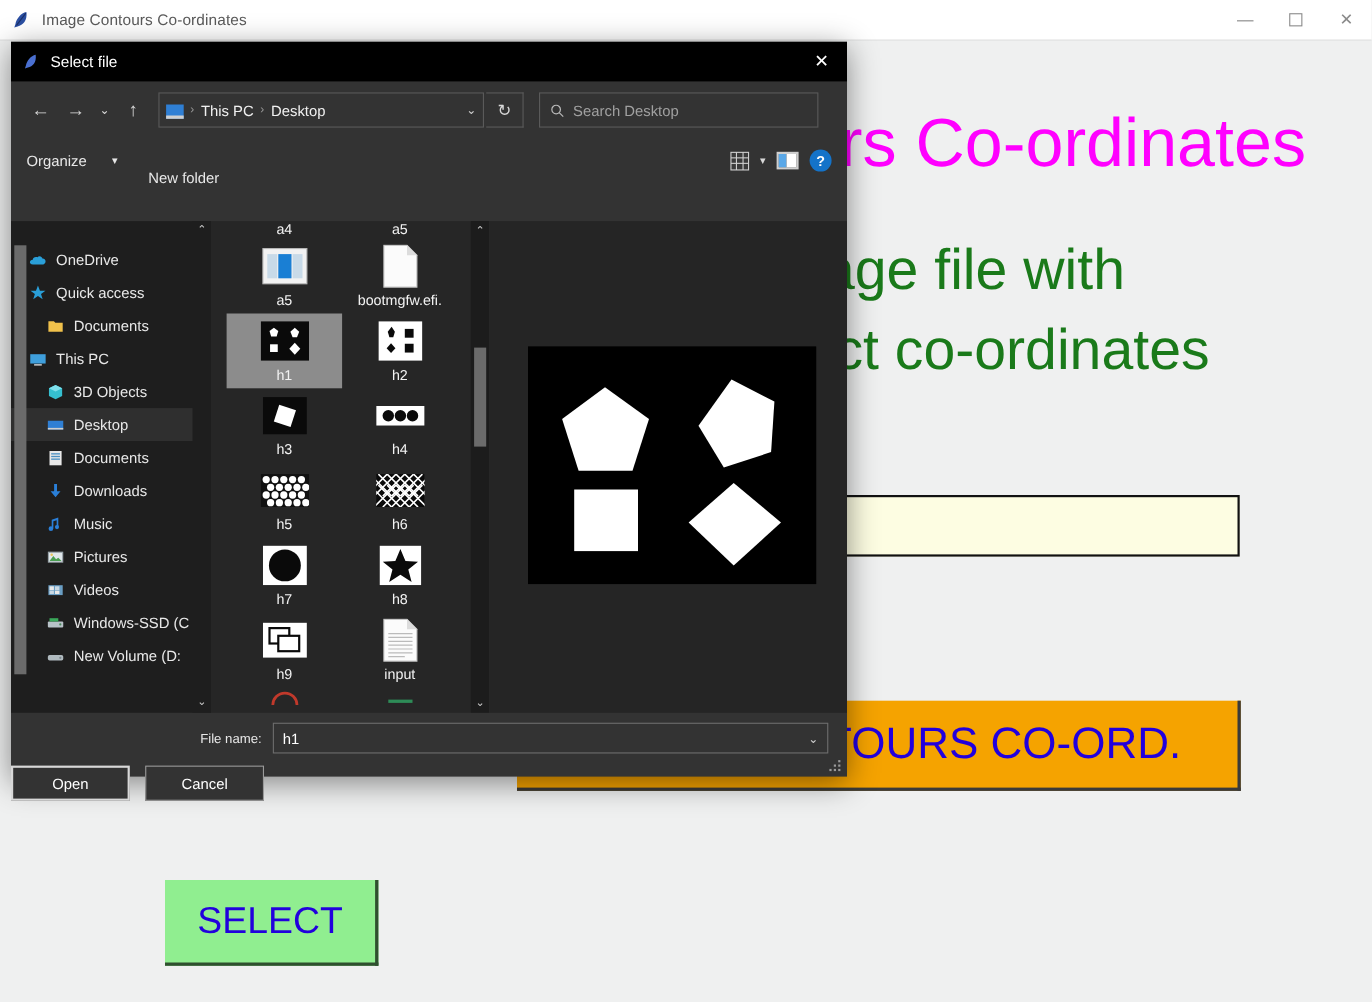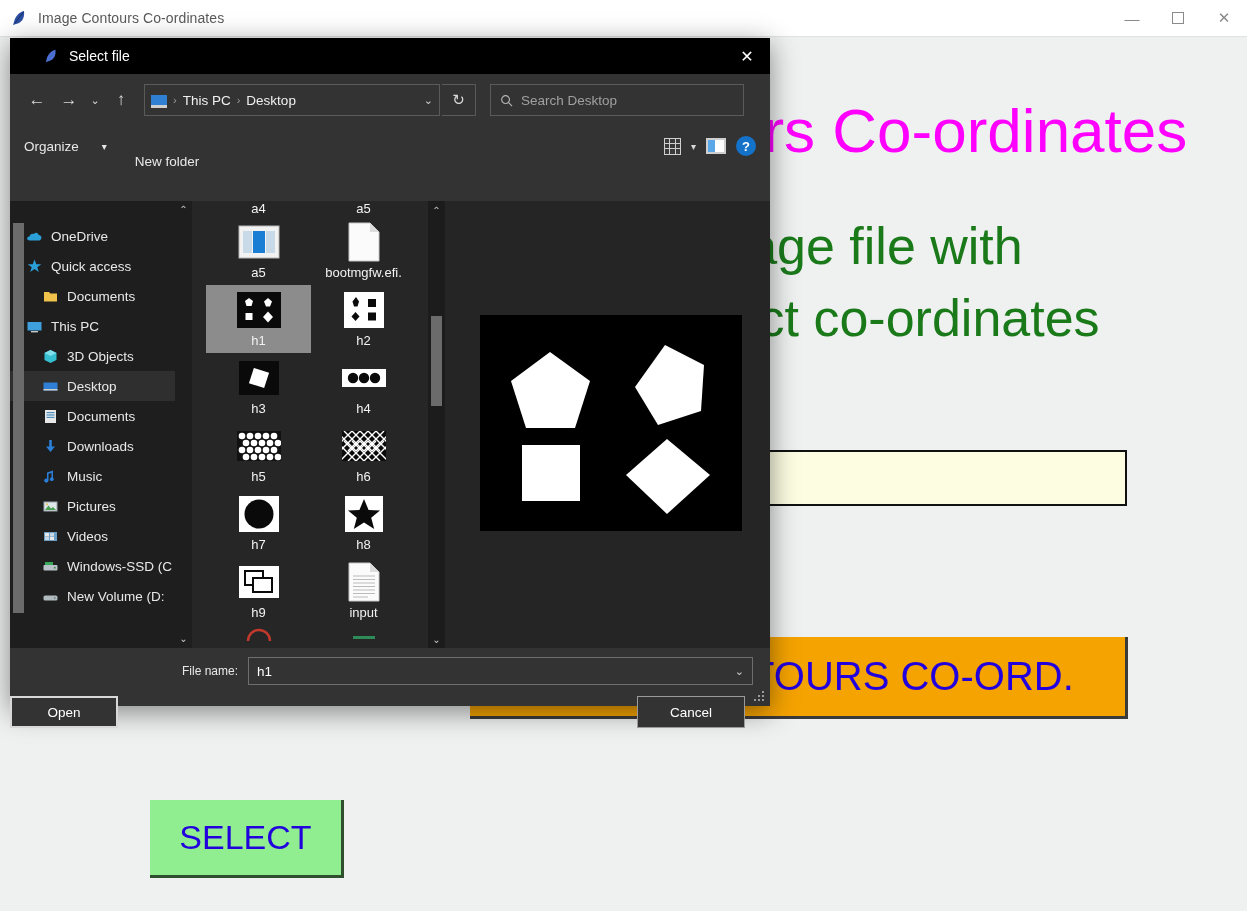--- a/index.html
+++ b/index.html
@@ -96,21 +96,21 @@
   #file-dialog {
     position: absolute; left: 10px; top: 38px;
     width: 760px; height: 668px;
     background: #333333;
     box-shadow: 0 6px 26px rgba(0,0,0,.45);
     color: #e8e8e8;
     font-size: 13.5px;
   }
   #dialog-titlebar {
     height: 36px; background: #000000;
-    display: flex; align-items: center; position: relative; padding-left: 23px;
+    display: flex; align-items: center; position: relative;
   }
   #dialog-title-icon { width: 16px; height: 16px; margin-left: 10px; margin-right: 10px; position: relative; }
   #dialog-title-text { font-size: 14px; color: #ffffff; }
   #dialog-close {
     position: absolute; right: 0; top: 0; width: 46px; height: 36px;
     display: flex; align-items: center; justify-content: center;
     color: #ffffff; font-size: 16px;
   }
 
   #dialog-navbar {
@@ -260,21 +260,21 @@
   }
   #filename-input {
     width: 505px; height: 28px; border: 1px solid #6e6e6e;
     background: #333333; color: #ffffff; font-size: 13.5px;
     display: flex; align-items: center; padding: 0 8px; position: relative;
   }
   #filename-chevron { position: absolute; right: 8px; color: #cfcfcf; font-size: 11px; }
 
   #dialog-buttons {
     position: absolute; top: 658px; left: 0; width: 760px; height: 46px;
-    display: flex; justify-content: space-between; gap: 14px; padding-right: 25px;
+    display: flex; justify-content: flex-start; gap: 14px; padding-right: 25px;
   }
   .dlgbtn {
     width: 108px; height: 32px; border: 1px solid #9a9a9a;
     background: #333333; color: #ffffff; font-size: 13.5px;
     display: flex; align-items: center; justify-content: center;
   }
   .dlgbtn.default { border: 2px solid #d8d8d8; }
   #resize-grip {
     position: absolute; right: 4px; bottom: 3px; width: 12px; height: 12px;
   }

